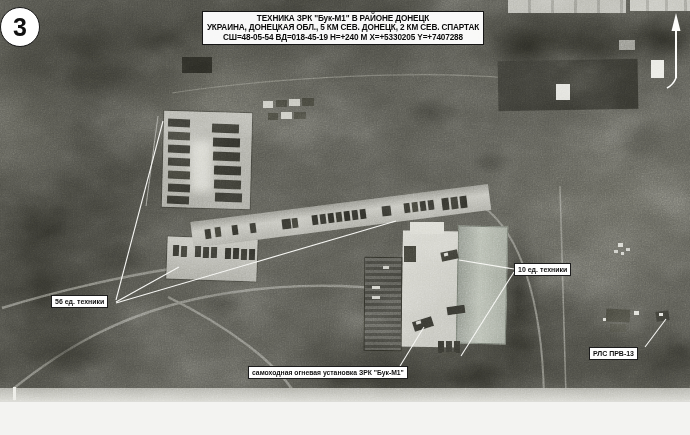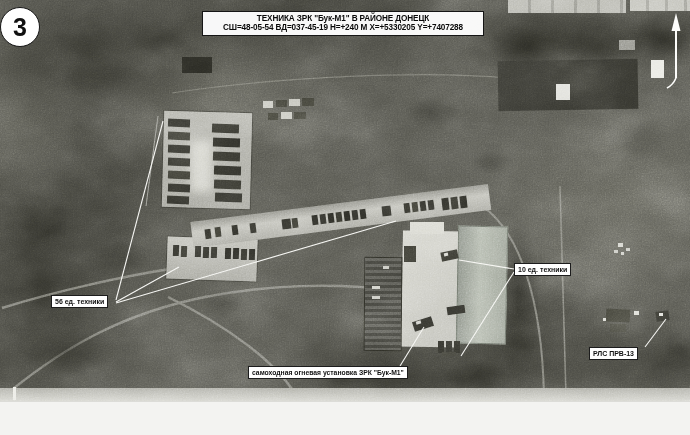--- a/index.html
+++ b/index.html
@@ -231,21 +231,22 @@
       </g>
     </svg>
 
     <div class="callout" style="left:51px;top:295px;">56 ед. техники</div>
     <div class="callout" style="left:514px;top:263px;">10 ед. техники</div>
     <div class="callout small" style="left:248px;top:366px;">самоходная огневая установка ЗРК "Бук-М1"</div>
     <div class="callout" style="left:589px;top:347px;">РЛС ПРВ-13</div>
 
     <div class="header-box">
       <div>ТЕХНИКА ЗРК "Бук-М1"  В РАЙОНЕ ДОНЕЦК</div>
-      <div>СШ=48-05-54 ВД=037-45-19 Н=+240 М Х=+5330205 Y=+7407288</div>
+      <div>УКРАИНА, ДОНЕЦКАЯ ОБЛ., 5 КМ СЕВ. ДОНЕЦК, 2 КМ СЕВ. СПАРТАК</div>
+      <div>СШ=48-05-54 ВД=018-45-19 Н=+240 М Х=+5330205 Y=+7407288</div>
     </div>
 
     <div class="badge">
       <span>3</span>
     </div>
   </div>
 
   <div class="footer"></div>
 </div>
 

